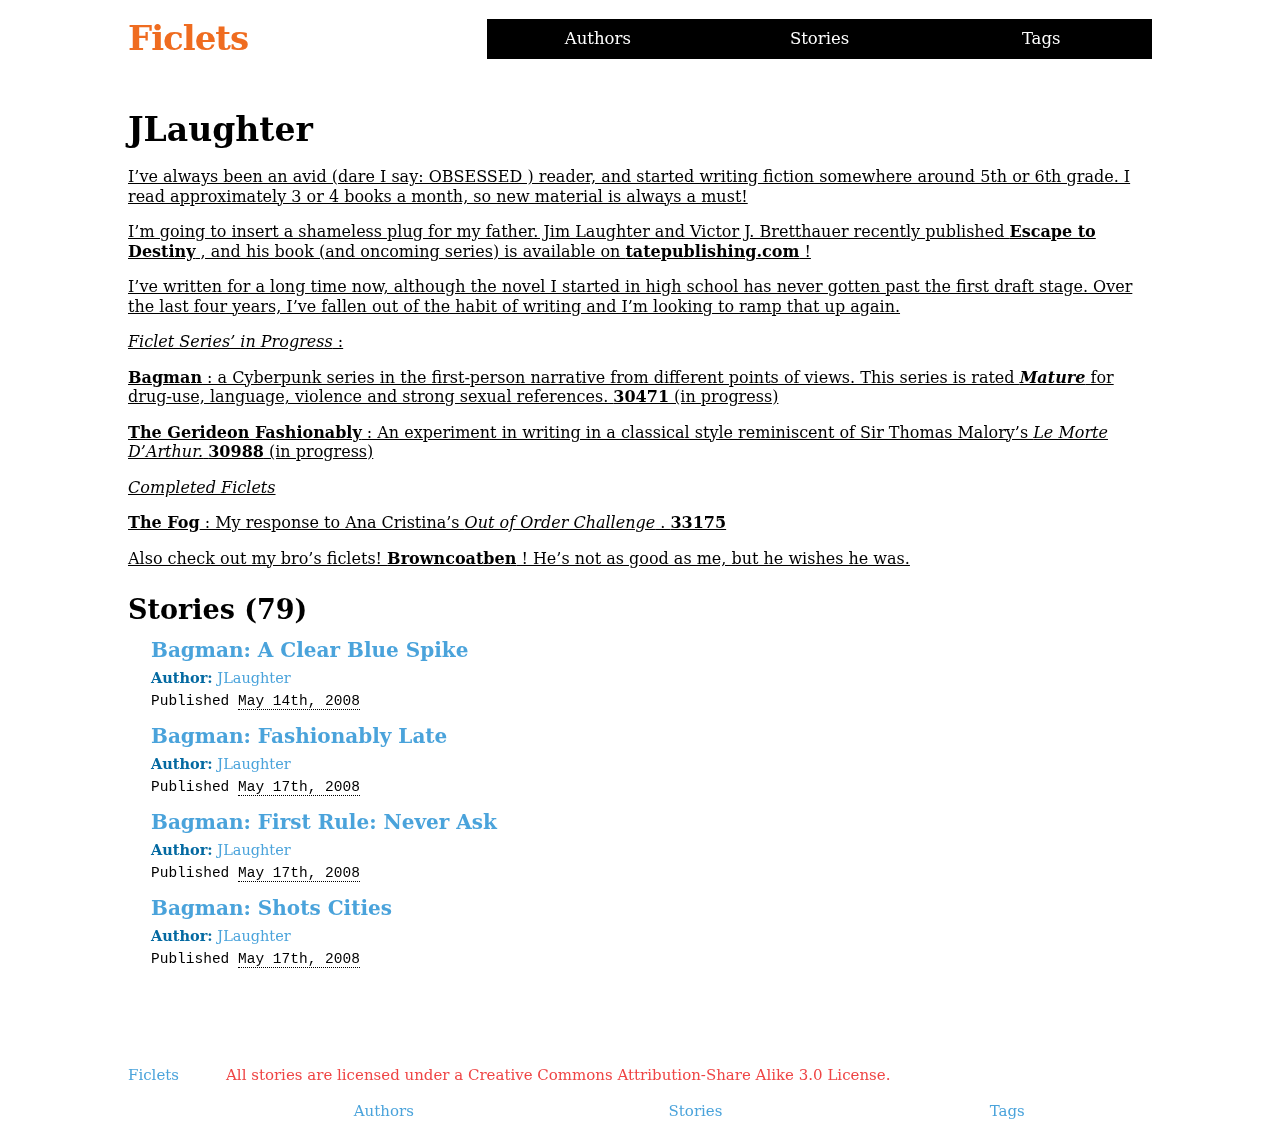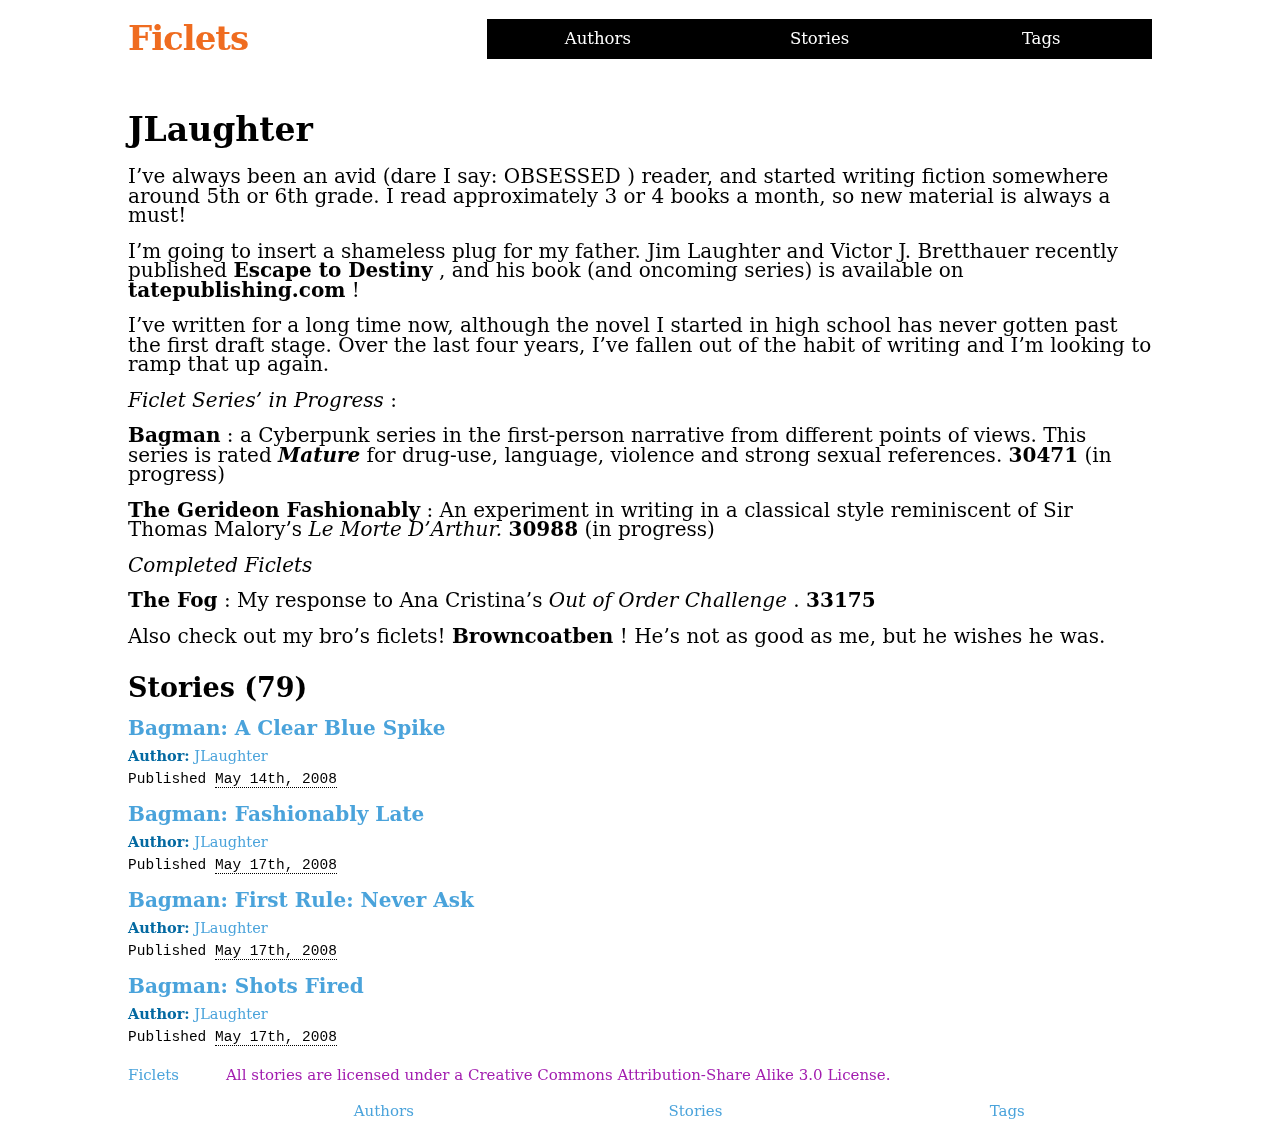--- a/index.html
+++ b/index.html
@@ -54,35 +54,36 @@
 
   
   main{ margin:0 128px; }
   h1{
     font-size:33px;
     line-height:40px;
     margin-top:51px;
     font-weight:bold;
   }
   #bio p{
-    font-size:20px;
+    font-size:16px;
     line-height:19.5px;
     margin-top:16px;
+    text-decoration:underline;
   }
   #bio p:first-child{ margin-top:17px; }
   h2{
     font-size:27px;
     line-height:32px;
     margin-top:26px;
     font-weight:bold;
   }
 
   
   #stories-list{ margin-top:12px; }
-  .story{ margin-bottom:14px; }
+  .story{ margin-bottom:14px;margin-left:23px; }
   .story-title{
     display:inline-block;
     font-size:20px;
     line-height:24px;
     font-weight:bold;
     color:var(--link);
   }
   .story-meta{
     font-size:14.5px;
     line-height:17.5px;
@@ -103,21 +104,21 @@
     font-size:15px;
   }
   .footer-row{
     display:flex;
     line-height:18px;
   }
   .footer-brand{
     width:98px;
     color:var(--link);
   }
-  .license{ color:#a21caf; }
+  .license{ color:#ef4444; }
   ul.footer-nav{
     list-style:none;
     display:flex;
     margin:18px 0 0 100px;
     width:935px;
     line-height:18px;
   }
   ul.footer-nav li{ flex:1; text-align:center; }
   ul.footer-nav li a{ color:var(--link); }
 </style>
@@ -180,21 +181,21 @@
       <span class="lbl-b">Author:</span>
       <a>JLaughter</a>
     </div>
     <div class="story-meta story-pub">
       <span>Published</span>
       <abbr class="date">May 17th, 2008</abbr>
     </div>
   </div>
 
   <div class="story">
-    <a class="story-title">Bagman: Shots Fired</a>
+    <a class="story-title">Bagman: Shots Cities</a>
     <div class="story-meta story-author">
       <span class="lbl-b">Author:</span>
       <a>JLaughter</a>
     </div>
     <div class="story-meta story-pub">
       <span>Published</span>
       <abbr class="date">May 17th, 2008</abbr>
     </div>
   </div>
 </div>

